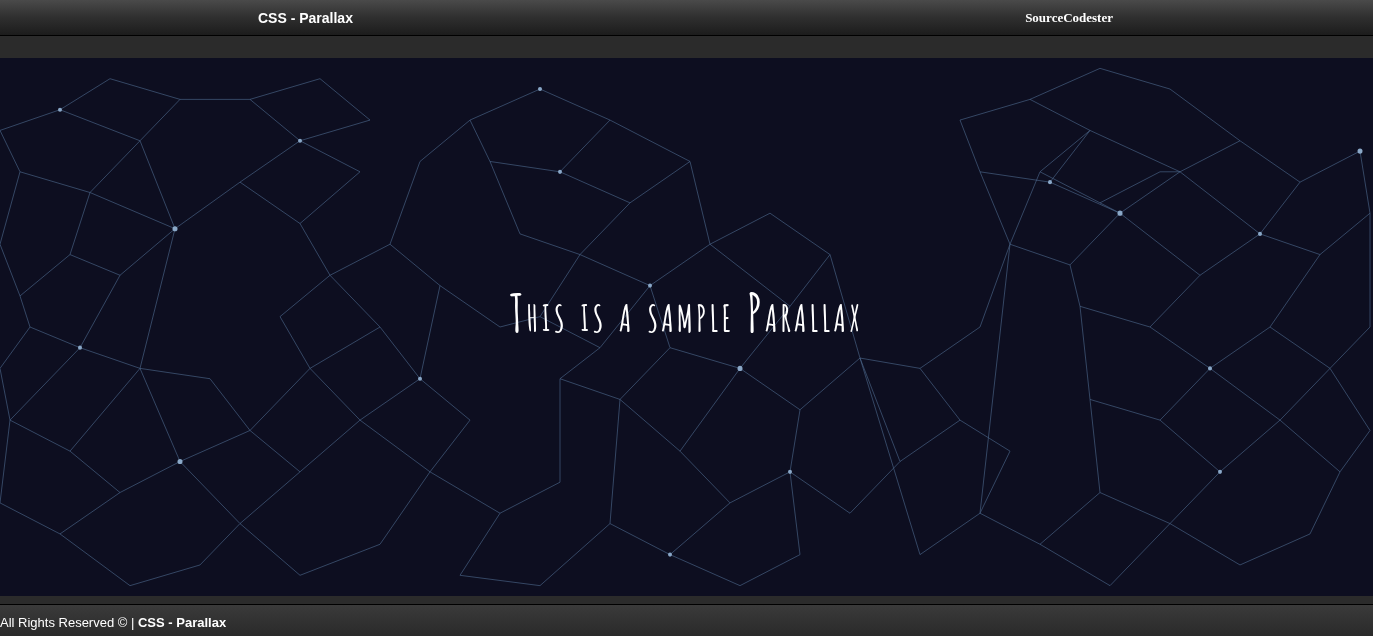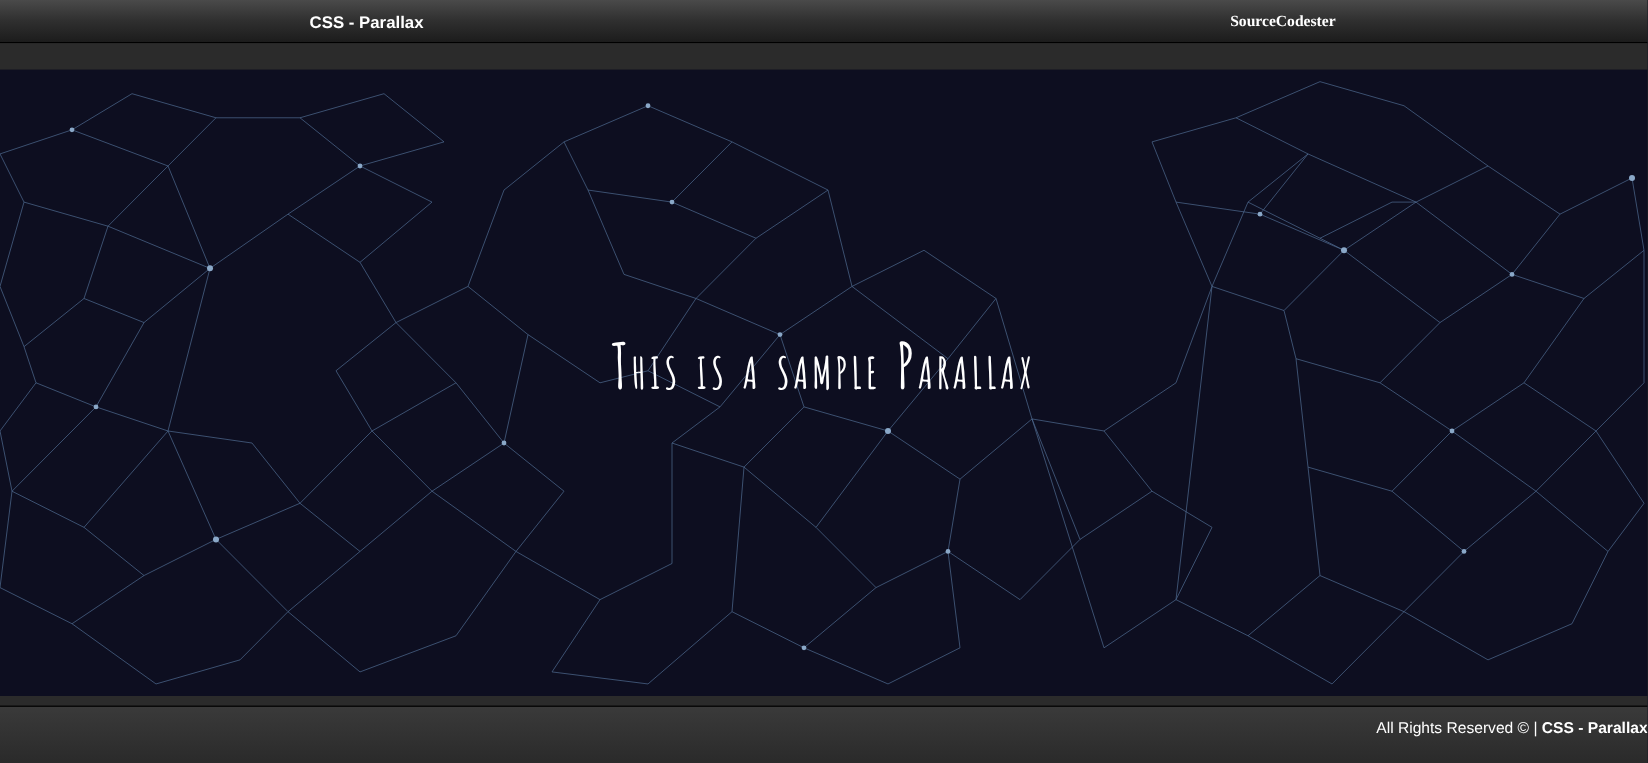--- a/index.html
+++ b/index.html
@@ -67,22 +67,22 @@
       font-variant: small-caps;
       letter-spacing: 3px;
       font-size: 52px;
       font-weight: 600;
       color: #fff;
       text-align: left;
       margin-top: -30px;
     }
     .footer {
       background: linear-gradient(to bottom, #3a3a3a 0%, #2a2a2a 100%);
-      padding: 10px 0 20px 0;
-      text-align: right;
+      padding: 10px 0 4px 0;
+      text-align: left;
       font-size: 13px;
       color: #fff;
       border-top: 1px solid #000;
     }
     .footer .line1 {
       margin-bottom: 2px;
     }
     .footer .line1 .bold {
       font-weight: bold;
     }

